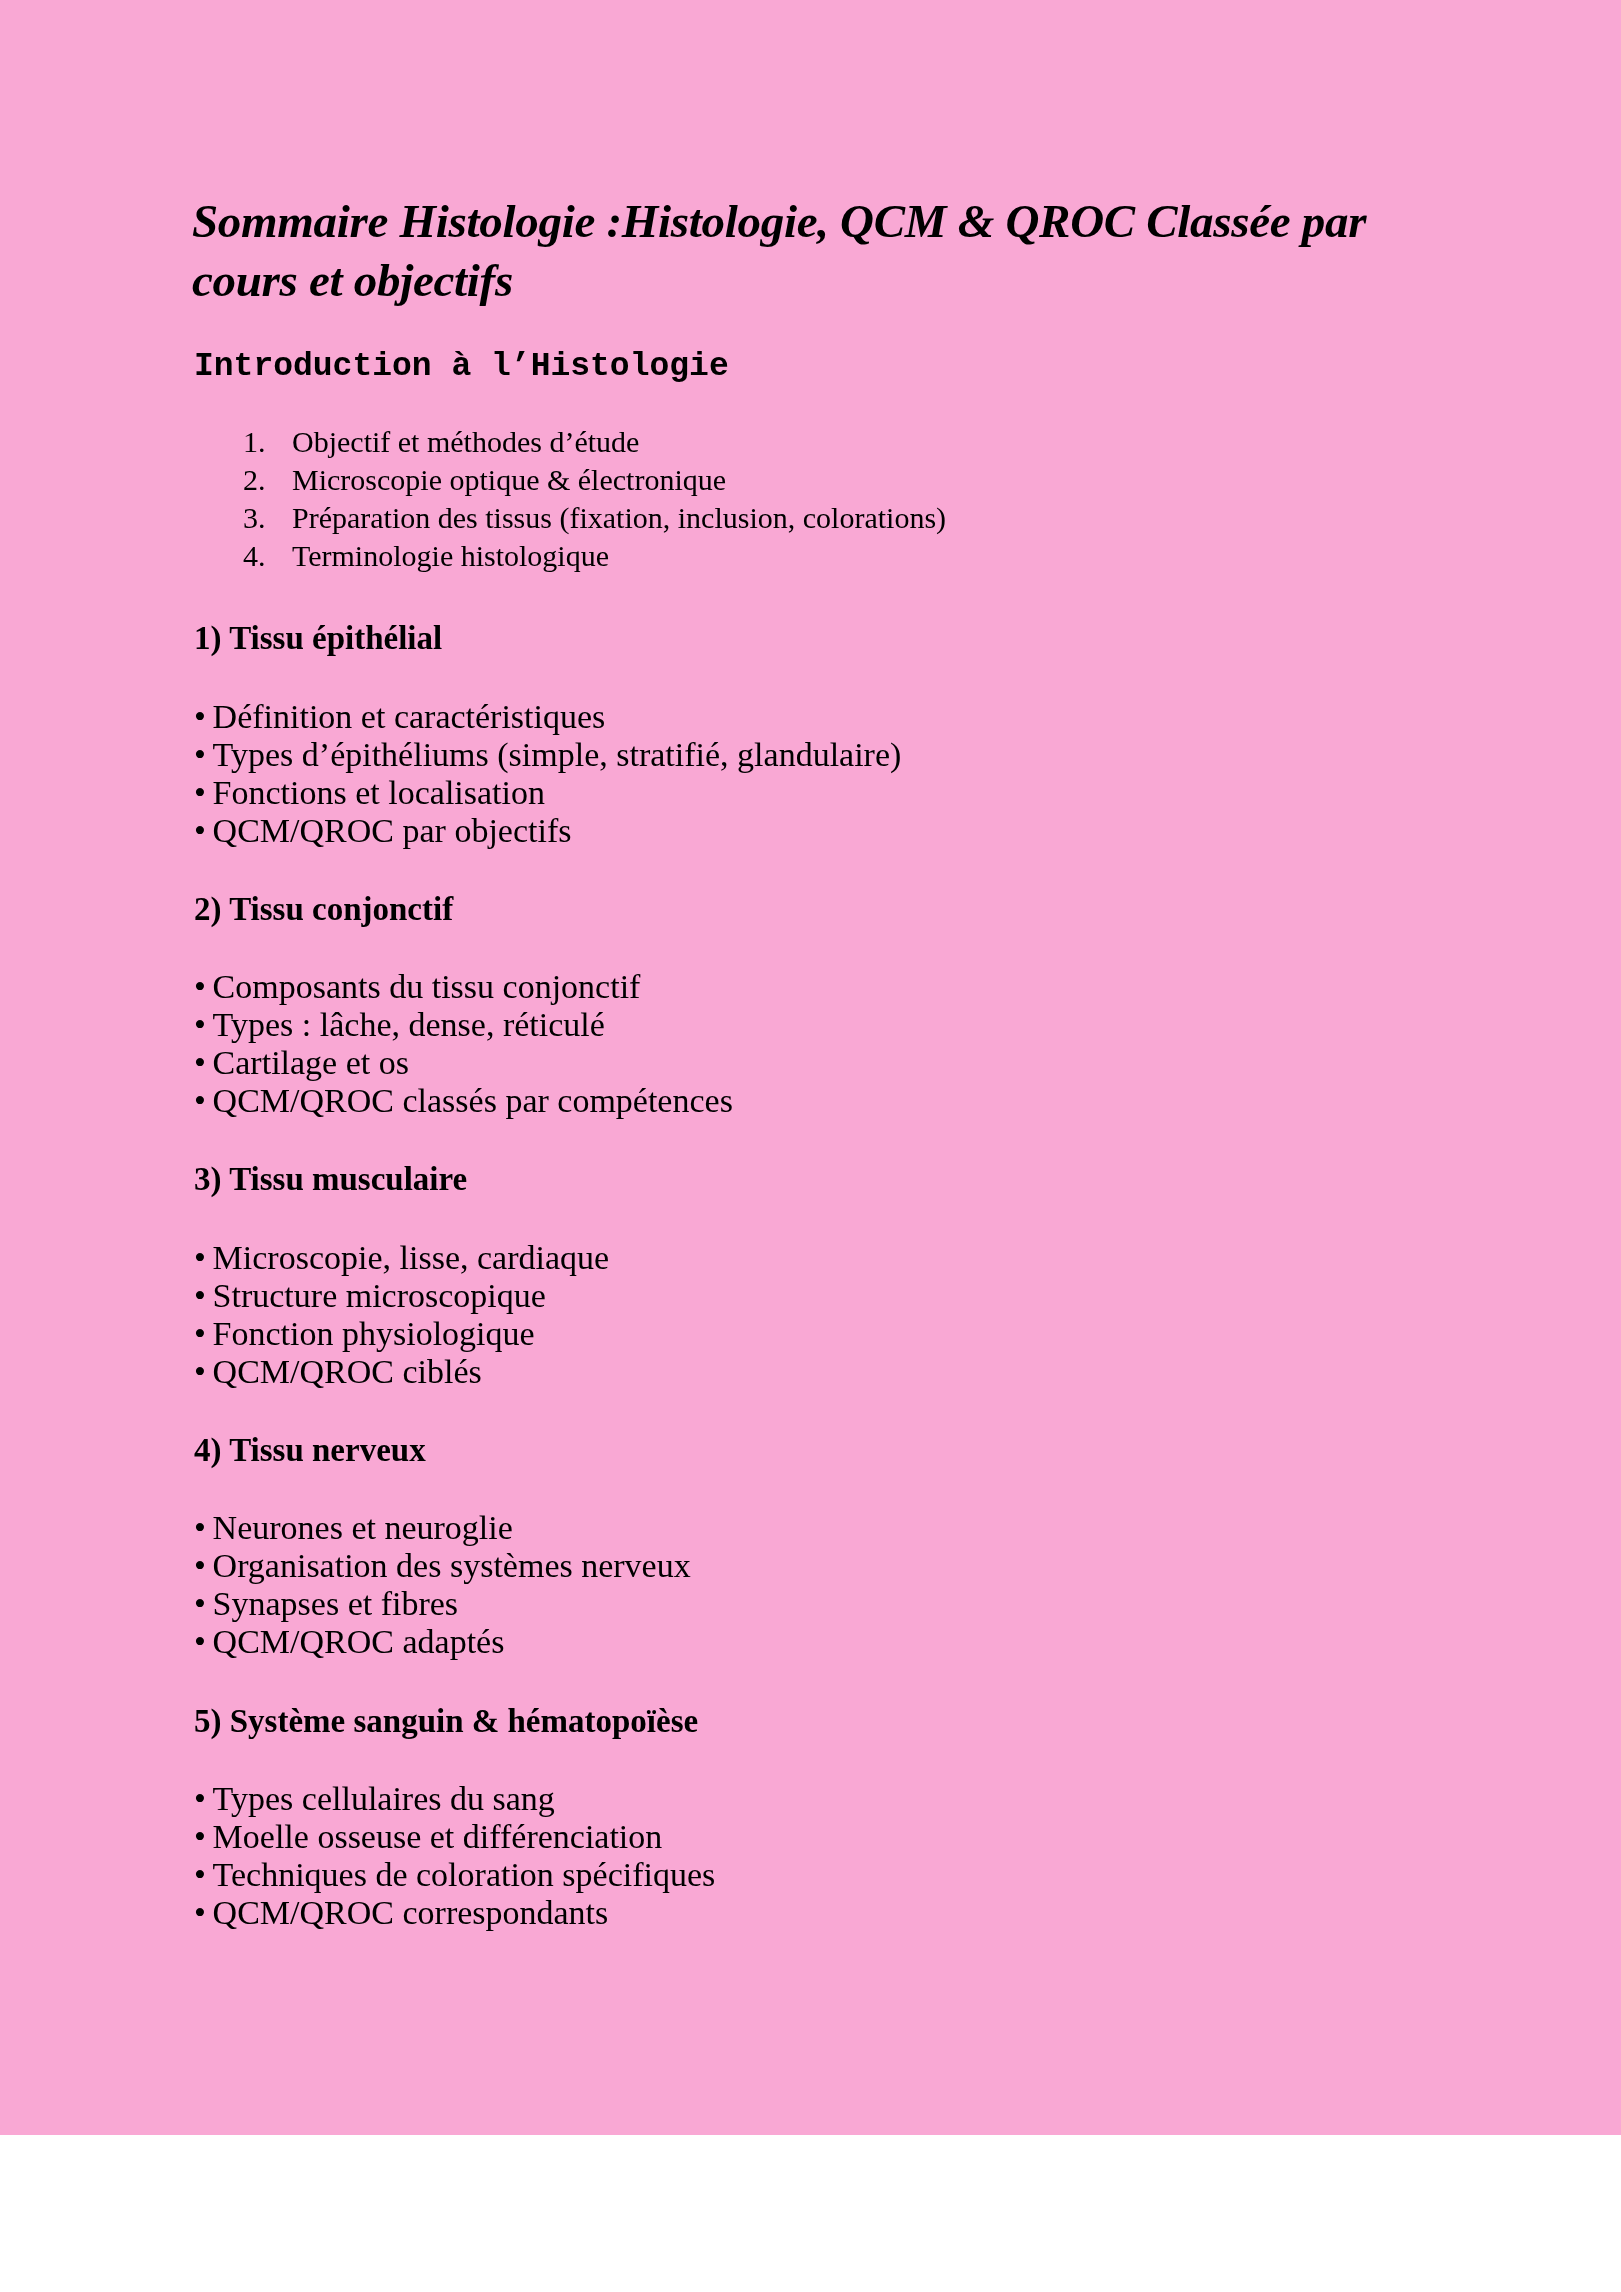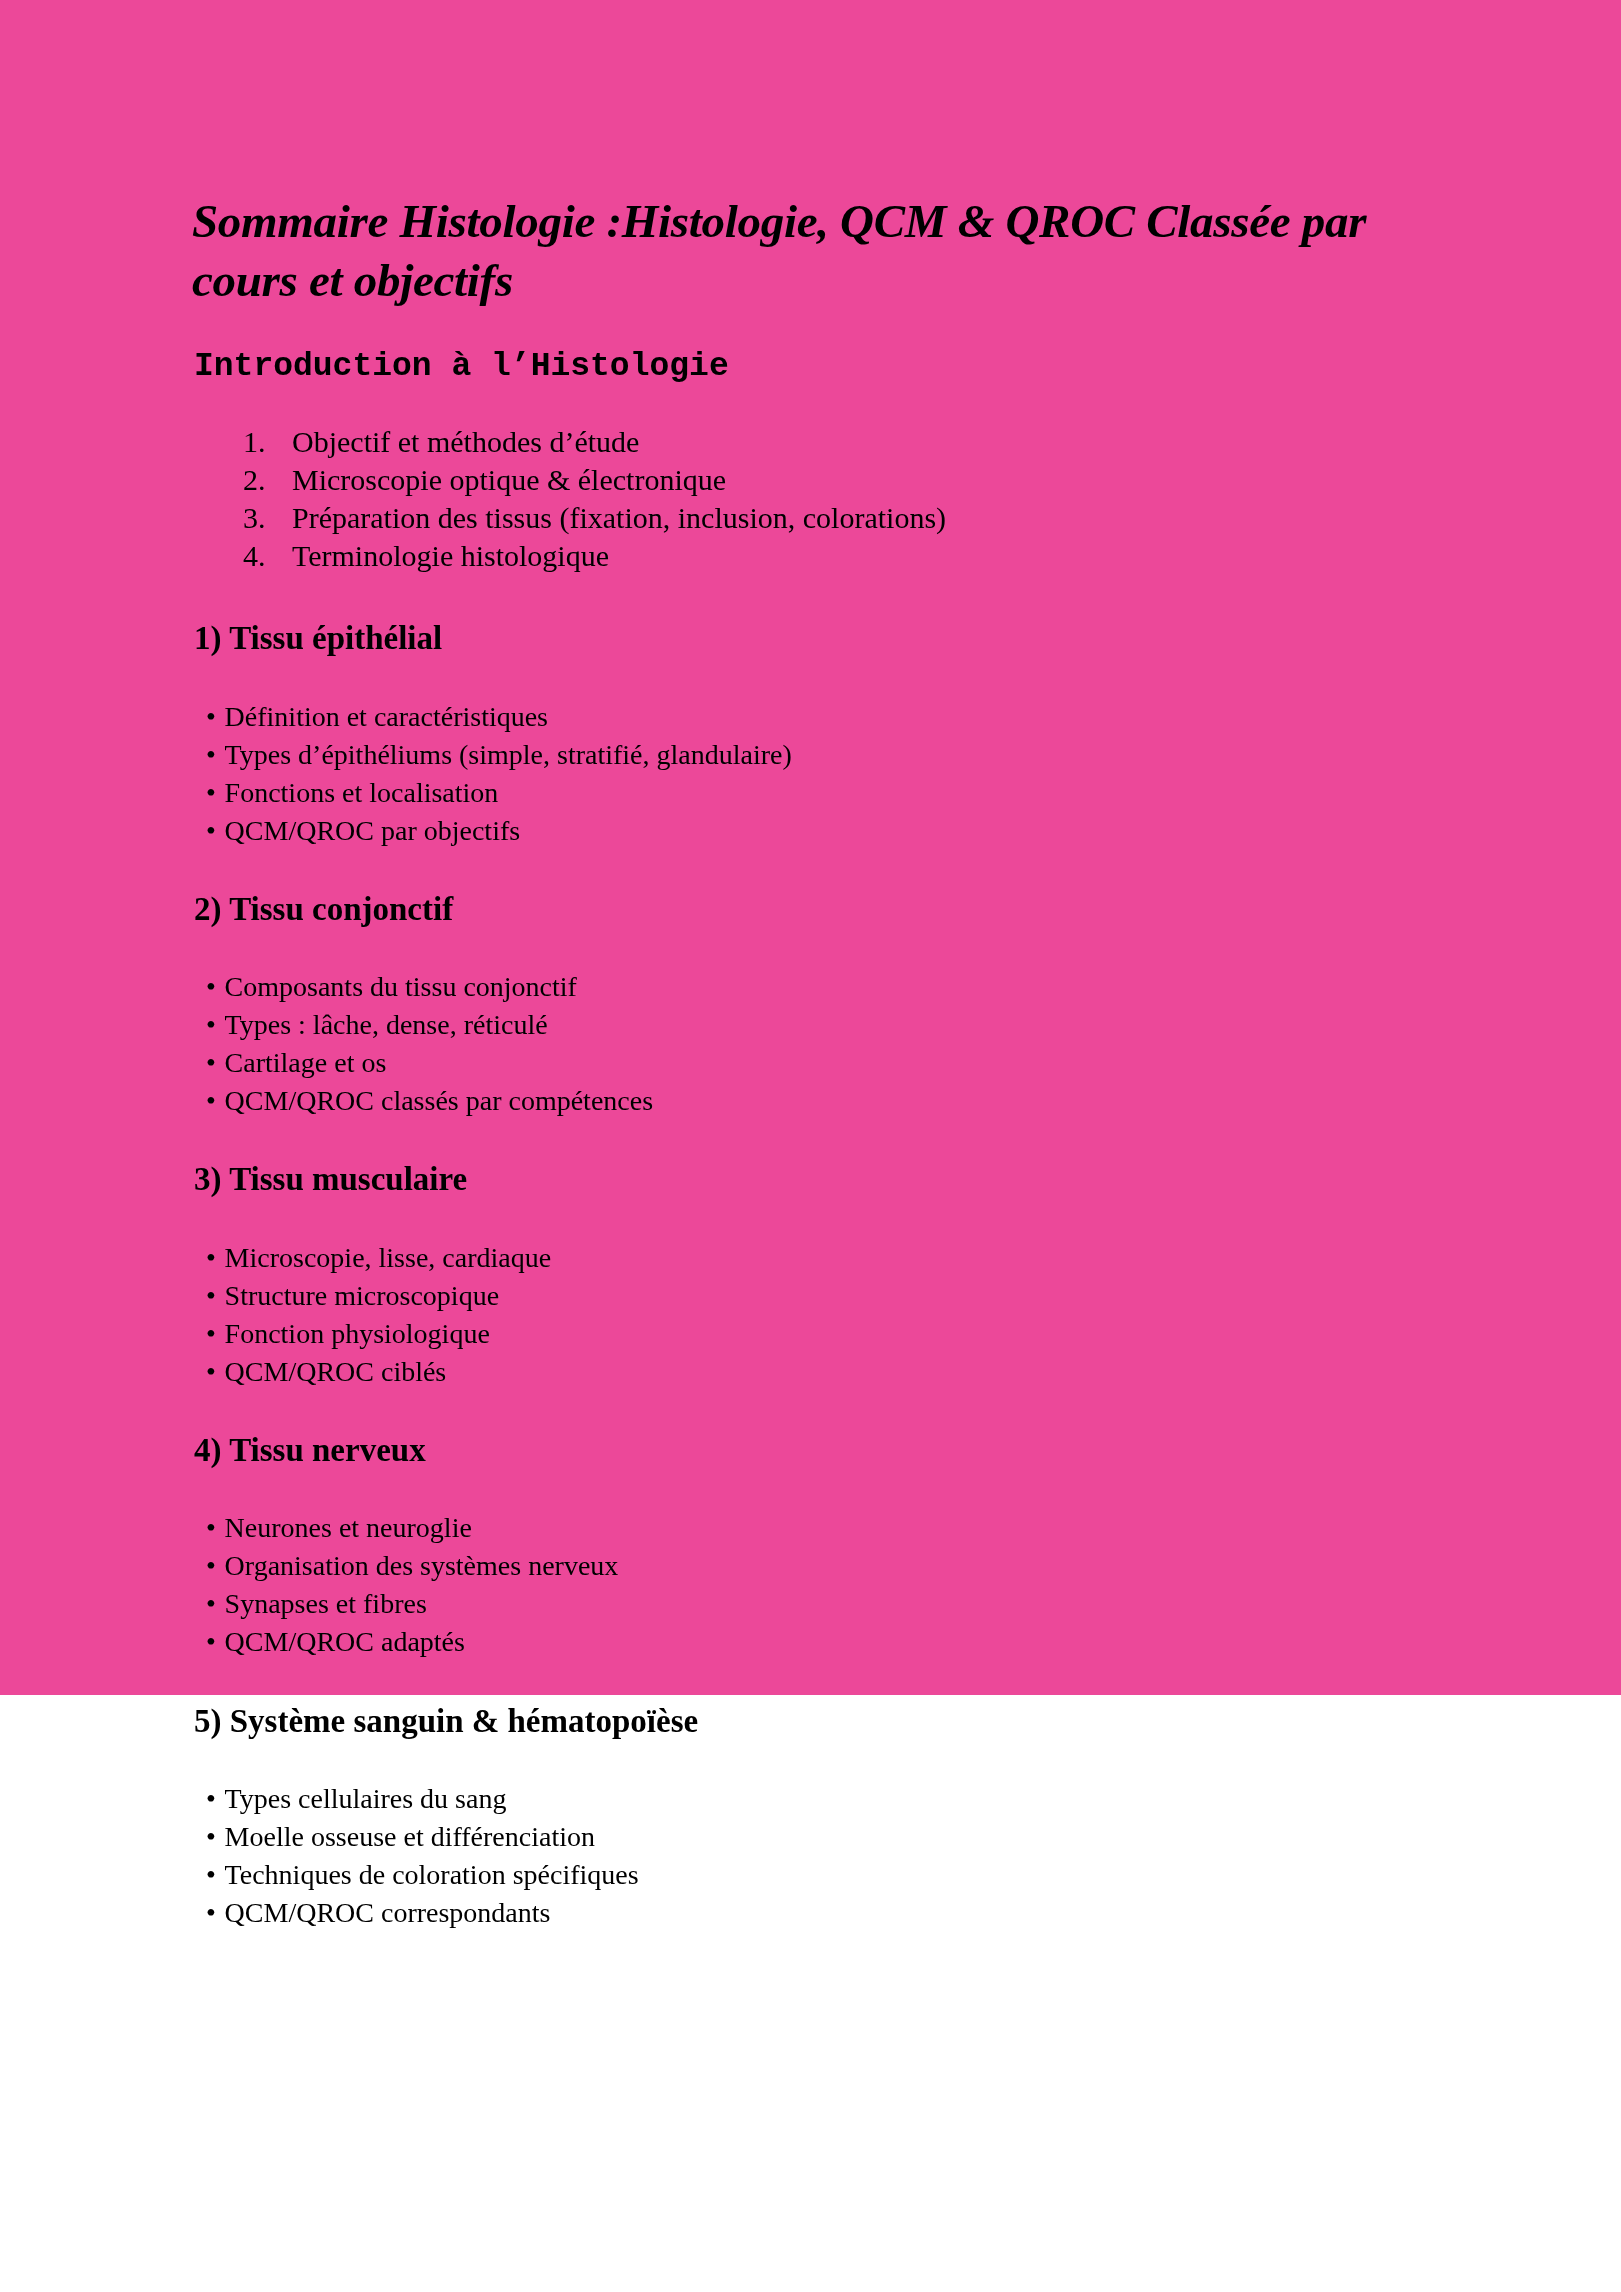--- a/index.html
+++ b/index.html
@@ -13,22 +13,22 @@
       position: relative;
       overflow: hidden;
       font-family: "Liberation Serif", "DejaVu Serif", serif;
       color: #000000;
     }
     .page {
       position: absolute;
       left: 0;
       top: 0;
       width: 1621px;
-      height: 1695px;
-      background: #ec4899;
+      height: 2135px;
+      background: #f9a8d4;
     }
     .title {
       position: absolute;
       left: 192px;
       top: 192px;
       width: 1235px;
       margin: 0;
       font-style: italic;
       font-weight: bold;
       font-size: 47px;
@@ -65,24 +65,23 @@
       width: 39px;
     }
     .blist {
       position: absolute;
       left: 194px;
       margin: 0;
       padding: 0;
       list-style: none;
     }
     .blist li {
-      font-size: 28px;
+      font-size: 34px;
       line-height: 38px;
       white-space: nowrap;
-      margin-left: 12px;
     }
     .blist li .bullet {
       display: inline-block;
       width: 18.6px;
     }
   </style>
 </head>
 <body>
 
 <div class="page">

